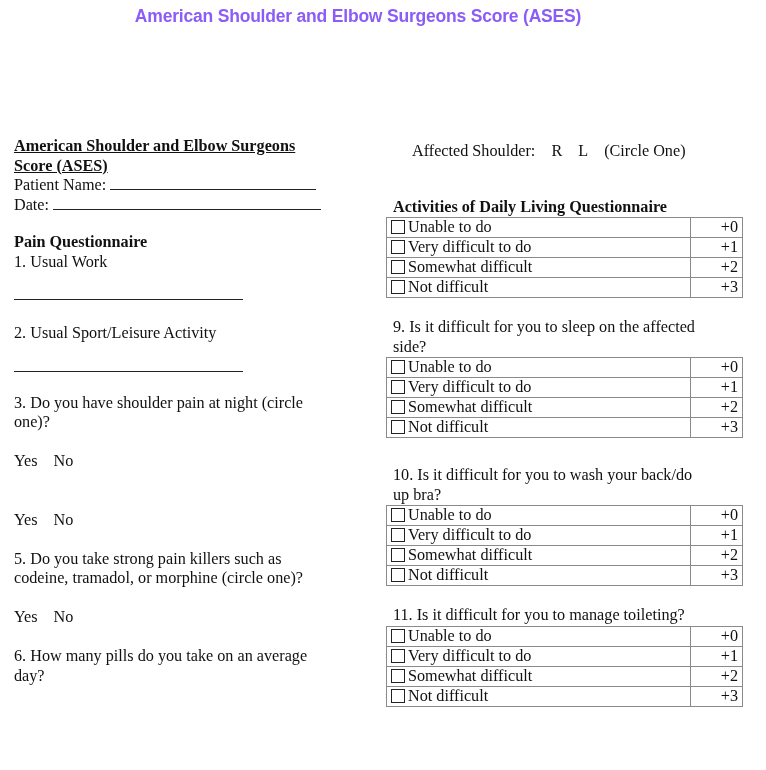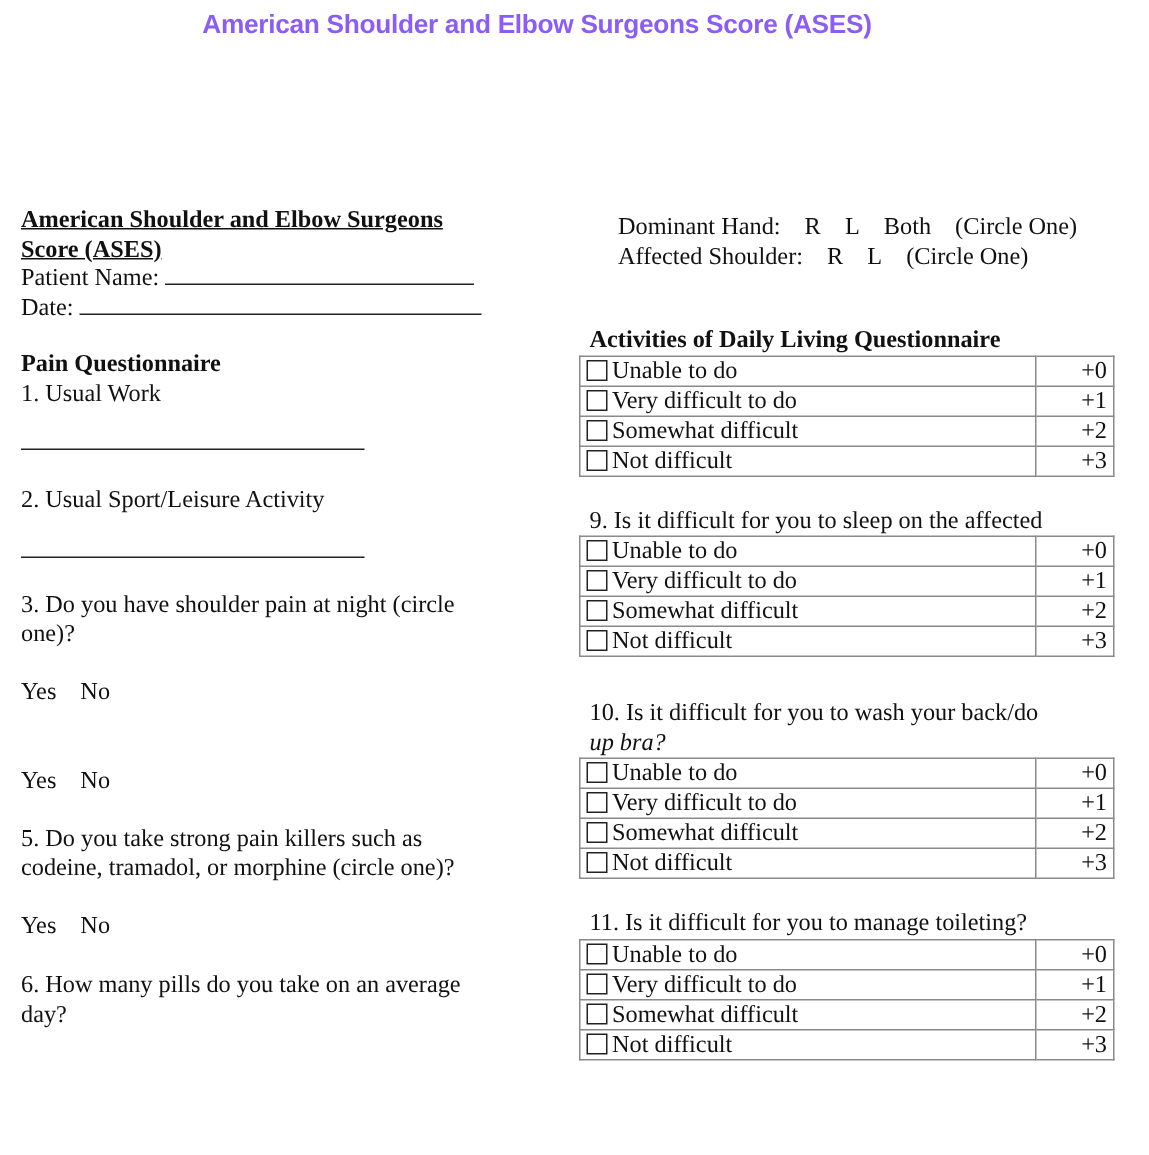--- a/index.html
+++ b/index.html
@@ -80,27 +80,20 @@
   <div style="height:19.5px;"></div>
 
   <div>
     <div>6. How many pills do you take on an average</div>
     <div>day?</div>
   </div>
 </div>
 
 <div class="right-col serif">
   <div class="hand-line">
-    <span>Dominant Hand:</span>
-    <span>R</span>
-    <span>L</span>
-    <span>Both</span>
-    <span>(Circle One)</span>
-  </div>
-  <div class="hand-line">
     <span>Affected Shoulder:</span>
     <span>R</span>
     <span>L</span>
     <span>(Circle One)</span>
   </div>
 
   <div style="height:36px;"></div>
   <div class="b" style="padding-left:7px;">Activities of Daily Living Questionnaire</div>
 
   <div id="adl-container">
@@ -122,20 +115,21 @@
             </tr>
             <tr>
               <td class="lbl"><span class="cb"></span><span>Not difficult</span></td>
               <td class="pts">+3</td>
             </tr>
           </tbody>
         </table>
   </div>
       <div class="adl-q" style="margin-top: 20px;">
     <div class="qline1" style="padding-left:7px;">9. Is it difficult for you to sleep on the affected</div>
+    <div class="qline2" style="padding-left:7px;">side?</div>
     <table class="opts">
           <tbody>
             <tr>
               <td class="lbl"><span class="cb"></span><span>Unable to do</span></td>
               <td class="pts">+0</td>
             </tr>
             <tr>
               <td class="lbl"><span class="cb"></span><span>Very difficult to do</span></td>
               <td class="pts">+1</td>
             </tr>
@@ -145,21 +139,21 @@
             </tr>
             <tr>
               <td class="lbl"><span class="cb"></span><span>Not difficult</span></td>
               <td class="pts">+3</td>
             </tr>
           </tbody>
         </table>
   </div>
       <div class="adl-q" style="margin-top: 28px;">
     <div class="qline1" style="padding-left:7px;">10. Is it difficult for you to wash your back/do</div>
-    <div class="qline2" style="padding-left:7px;font-style:italic;">up bra?</div>
+    <div class="qline2" style="padding-left:7px;">up bra?</div>
     <table class="opts">
           <tbody>
             <tr>
               <td class="lbl"><span class="cb"></span><span>Unable to do</span></td>
               <td class="pts">+0</td>
             </tr>
             <tr>
               <td class="lbl"><span class="cb"></span><span>Very difficult to do</span></td>
               <td class="pts">+1</td>
             </tr>

